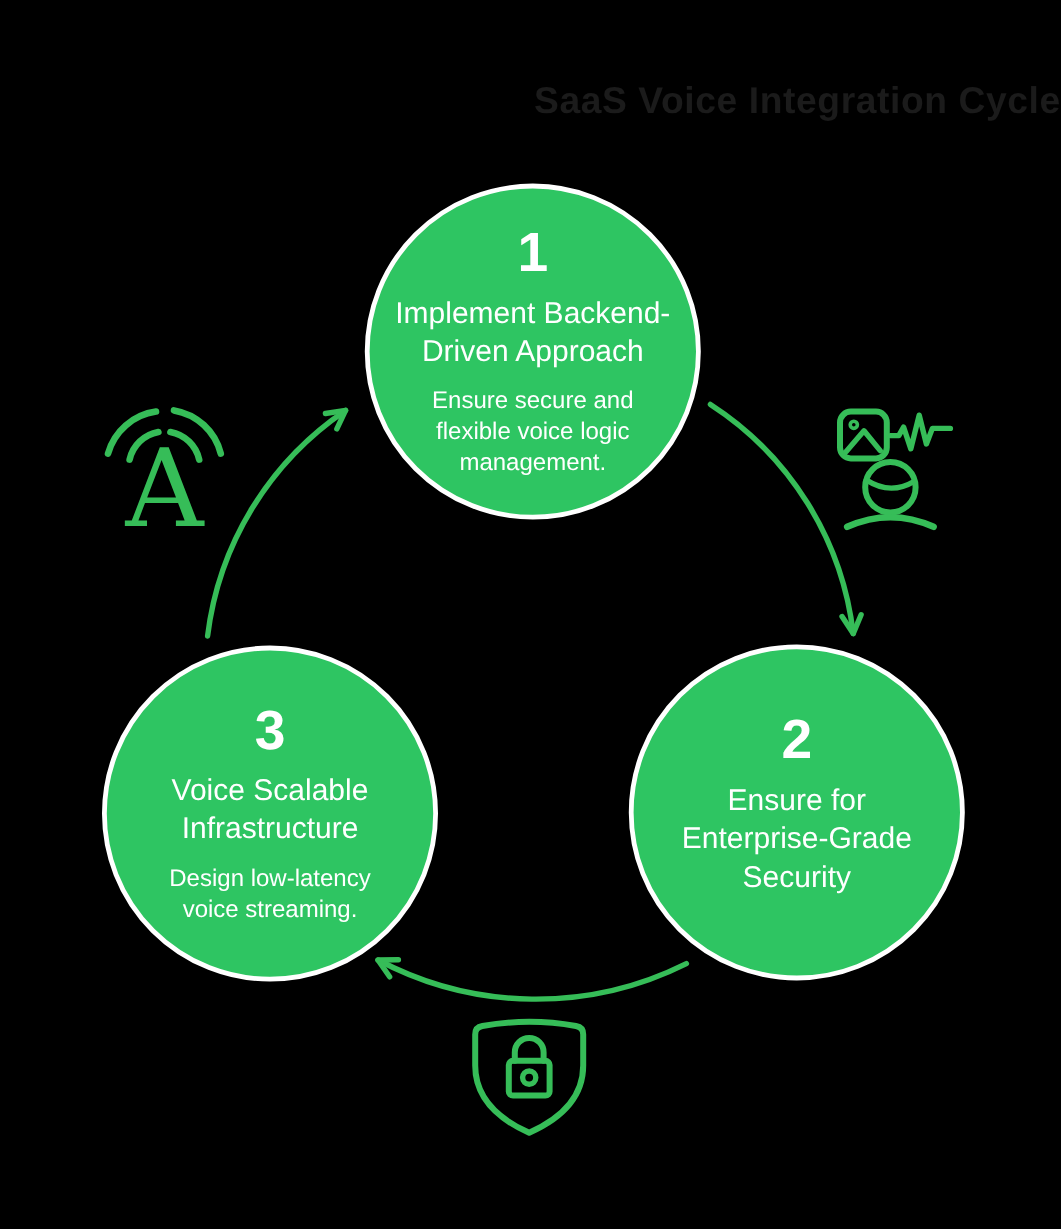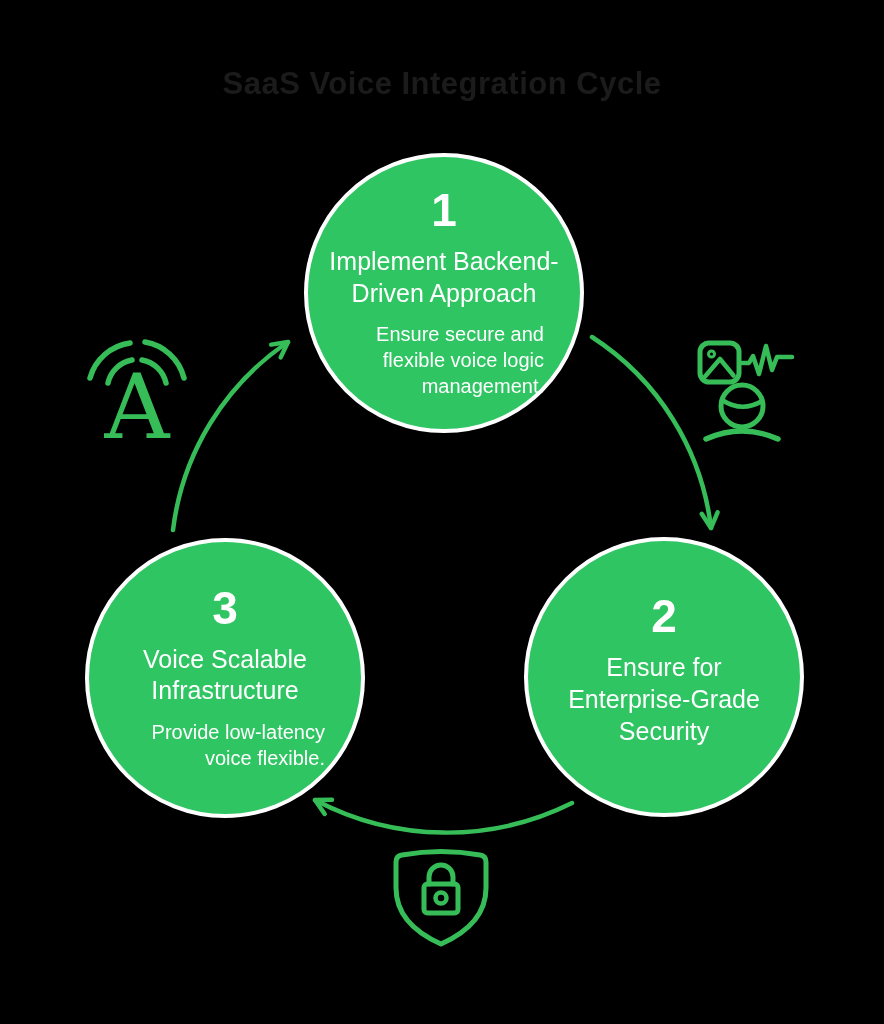--- a/index.html
+++ b/index.html
@@ -6,21 +6,21 @@
   .canvas{
     position:relative;
     width:884px;height:1024px;
     background:#000000;
     overflow:hidden;
     font-family:"Liberation Sans", sans-serif;
   }
   .page-title{
     position:absolute;
     left:0;top:66px;width:884px;
-    text-align:center;
+    text-align:right;
     font-size:31px;
     font-weight:bold;
     letter-spacing:0.5px;
     color:#1b1b1b;
   }
   .arrows-icons{
     position:absolute;left:0;top:0;width:884px;height:1024px;
   }
   .circle{
     position:absolute;
@@ -49,21 +49,20 @@
     font-size:25px;
     font-weight:normal;
     line-height:1.27;
     margin-bottom:13px;
     max-width:230px;
   }
   .circle-desc{
     font-size:20px;
     line-height:1.28;
     max-width:215px;
-    text-align:right;
   }
   .circle--1 .circle-desc{max-width:200px;}
   .circle--3 .circle-desc{max-width:200px;}
 </style>
 </head>
 <body>
 
 <div class="canvas">
 
   <div class="page-title">SaaS Voice Integration Cycle</div>
@@ -126,16 +125,16 @@
   </div>
 
   <div class="circle circle--2">
     <div class="circle-number">2</div>
     <div class="circle-title">Ensure for Enterprise-Grade Security</div>
   </div>
 
   <div class="circle circle--3">
     <div class="circle-number">3</div>
     <div class="circle-title">Voice Scalable Infrastructure</div>
-    <div class="circle-desc">Provide low-latency voice flexible.</div>
+    <div class="circle-desc">Design low-latency voice streaming.</div>
   </div>
 
 </div>
 
 </body></html>

